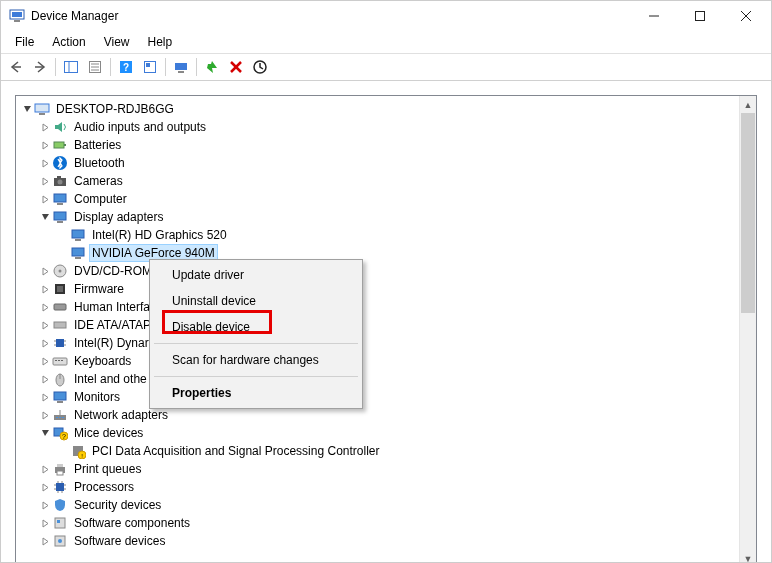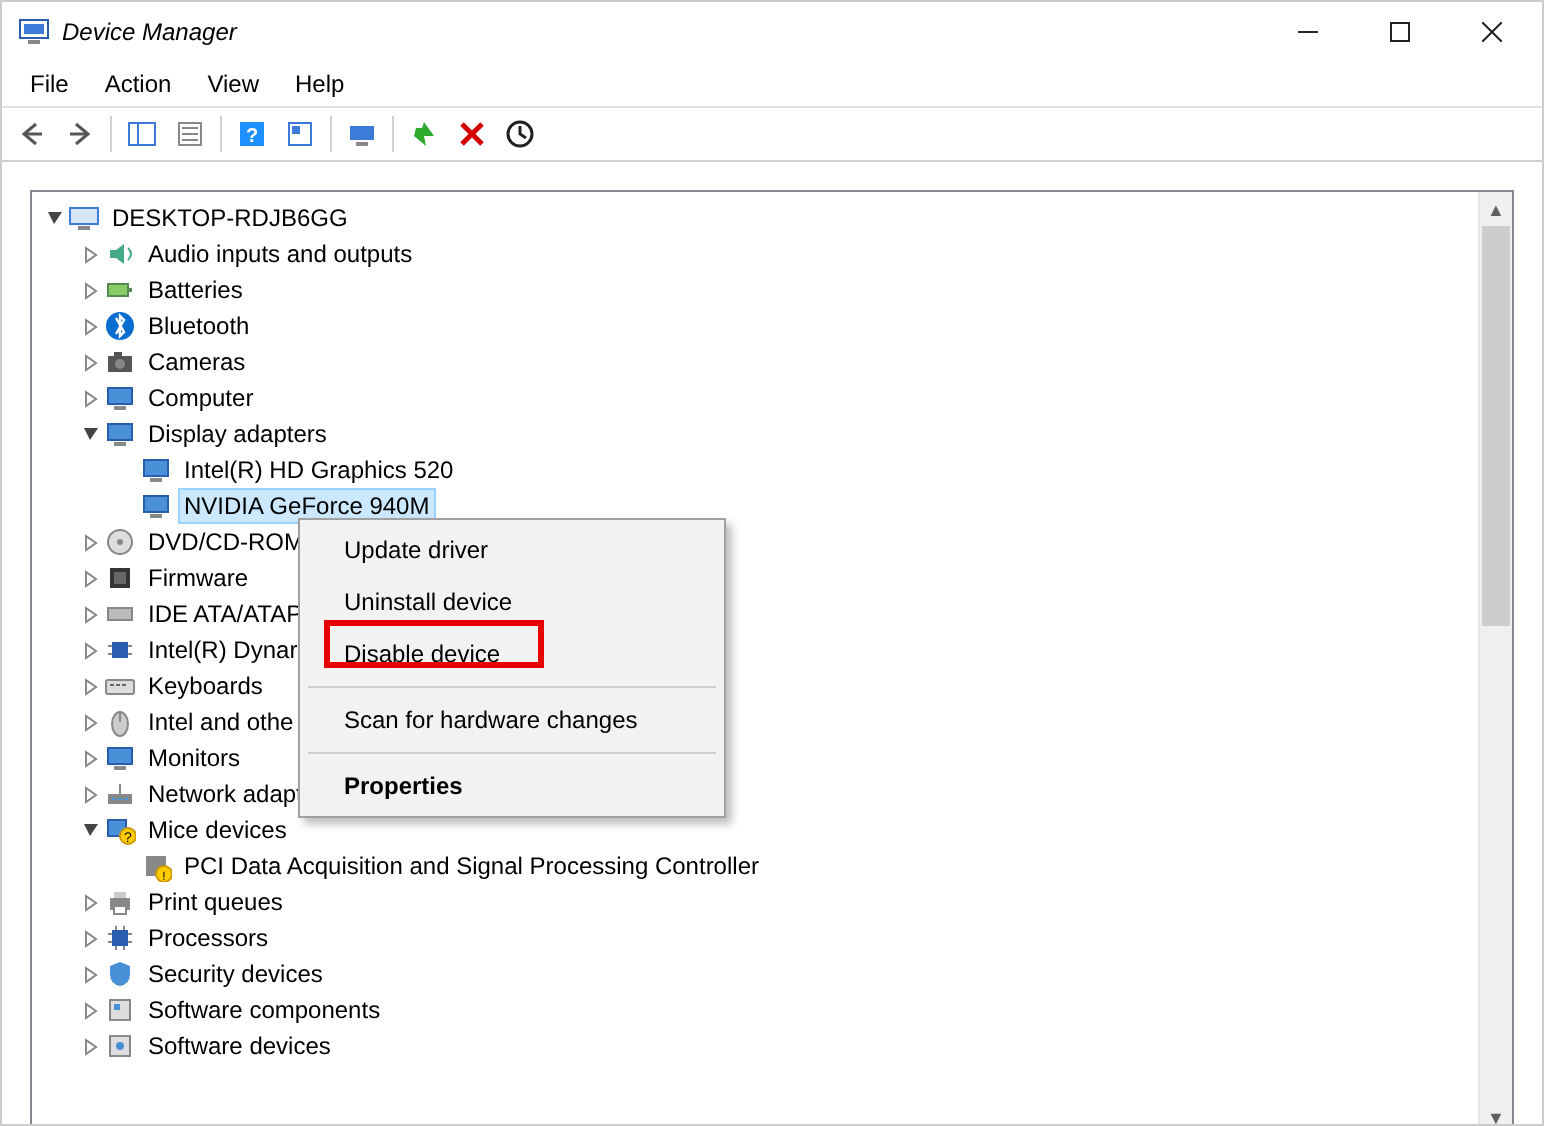--- a/index.html
+++ b/index.html
@@ -13,21 +13,20 @@
     position: relative;
     border: 1px solid #ccc;
   }
   
   .titlebar {
     height: 30px;
     display: flex;
     align-items: center;
     padding: 0 2px 0 8px;
     background: #fff;
-    font-style: italic;
   }
   .titlebar .app-icon { width: 16px; height: 16px; margin-right: 6px; }
   .titlebar .title { flex: 1; font-size: 12px; }
   .win-btns { display: flex; }
   .win-btn {
     width: 46px; height: 30px;
     display: flex; align-items: center; justify-content: center;
     font-family: "Segoe MDL2 Assets", sans-serif;
     font-size: 10px;
   }
@@ -410,20 +409,33 @@
         </span>
       <span class="node-icon">
           <svg width="16" height="16">
             <rect x="3" y="3" width="10" height="10" fill="#333"></rect>
             <rect x="5" y="5" width="6" height="6" fill="#666"></rect>
           </svg>
         </span>
       <span class="node-label">Firmware</span>
     </div>
 
+    <div class="tree-row lvl1">
+      <span class="expander">
+          <svg width="9" height="9">
+            <path d="M2 1 L7 4.5 L2 8 Z" fill="none" stroke="#888"></path>
+          </svg>
+        </span>
+      <span class="node-icon">
+          <svg width="16" height="16">
+            <rect x="2" y="5" width="12" height="6" rx="1" fill="#999" stroke="#666"></rect>
+          </svg>
+        </span>
+      <span class="node-label">Human Interfa</span>
+    </div>
 
     <div class="tree-row lvl1">
       <span class="expander">
           <svg width="9" height="9">
             <path d="M2 1 L7 4.5 L2 8 Z" fill="none" stroke="#888"></path>
           </svg>
         </span>
       <span class="node-icon">
           <svg width="16" height="16">
             <rect x="2" y="5" width="12" height="6" fill="#bbb" stroke="#888"></rect>

